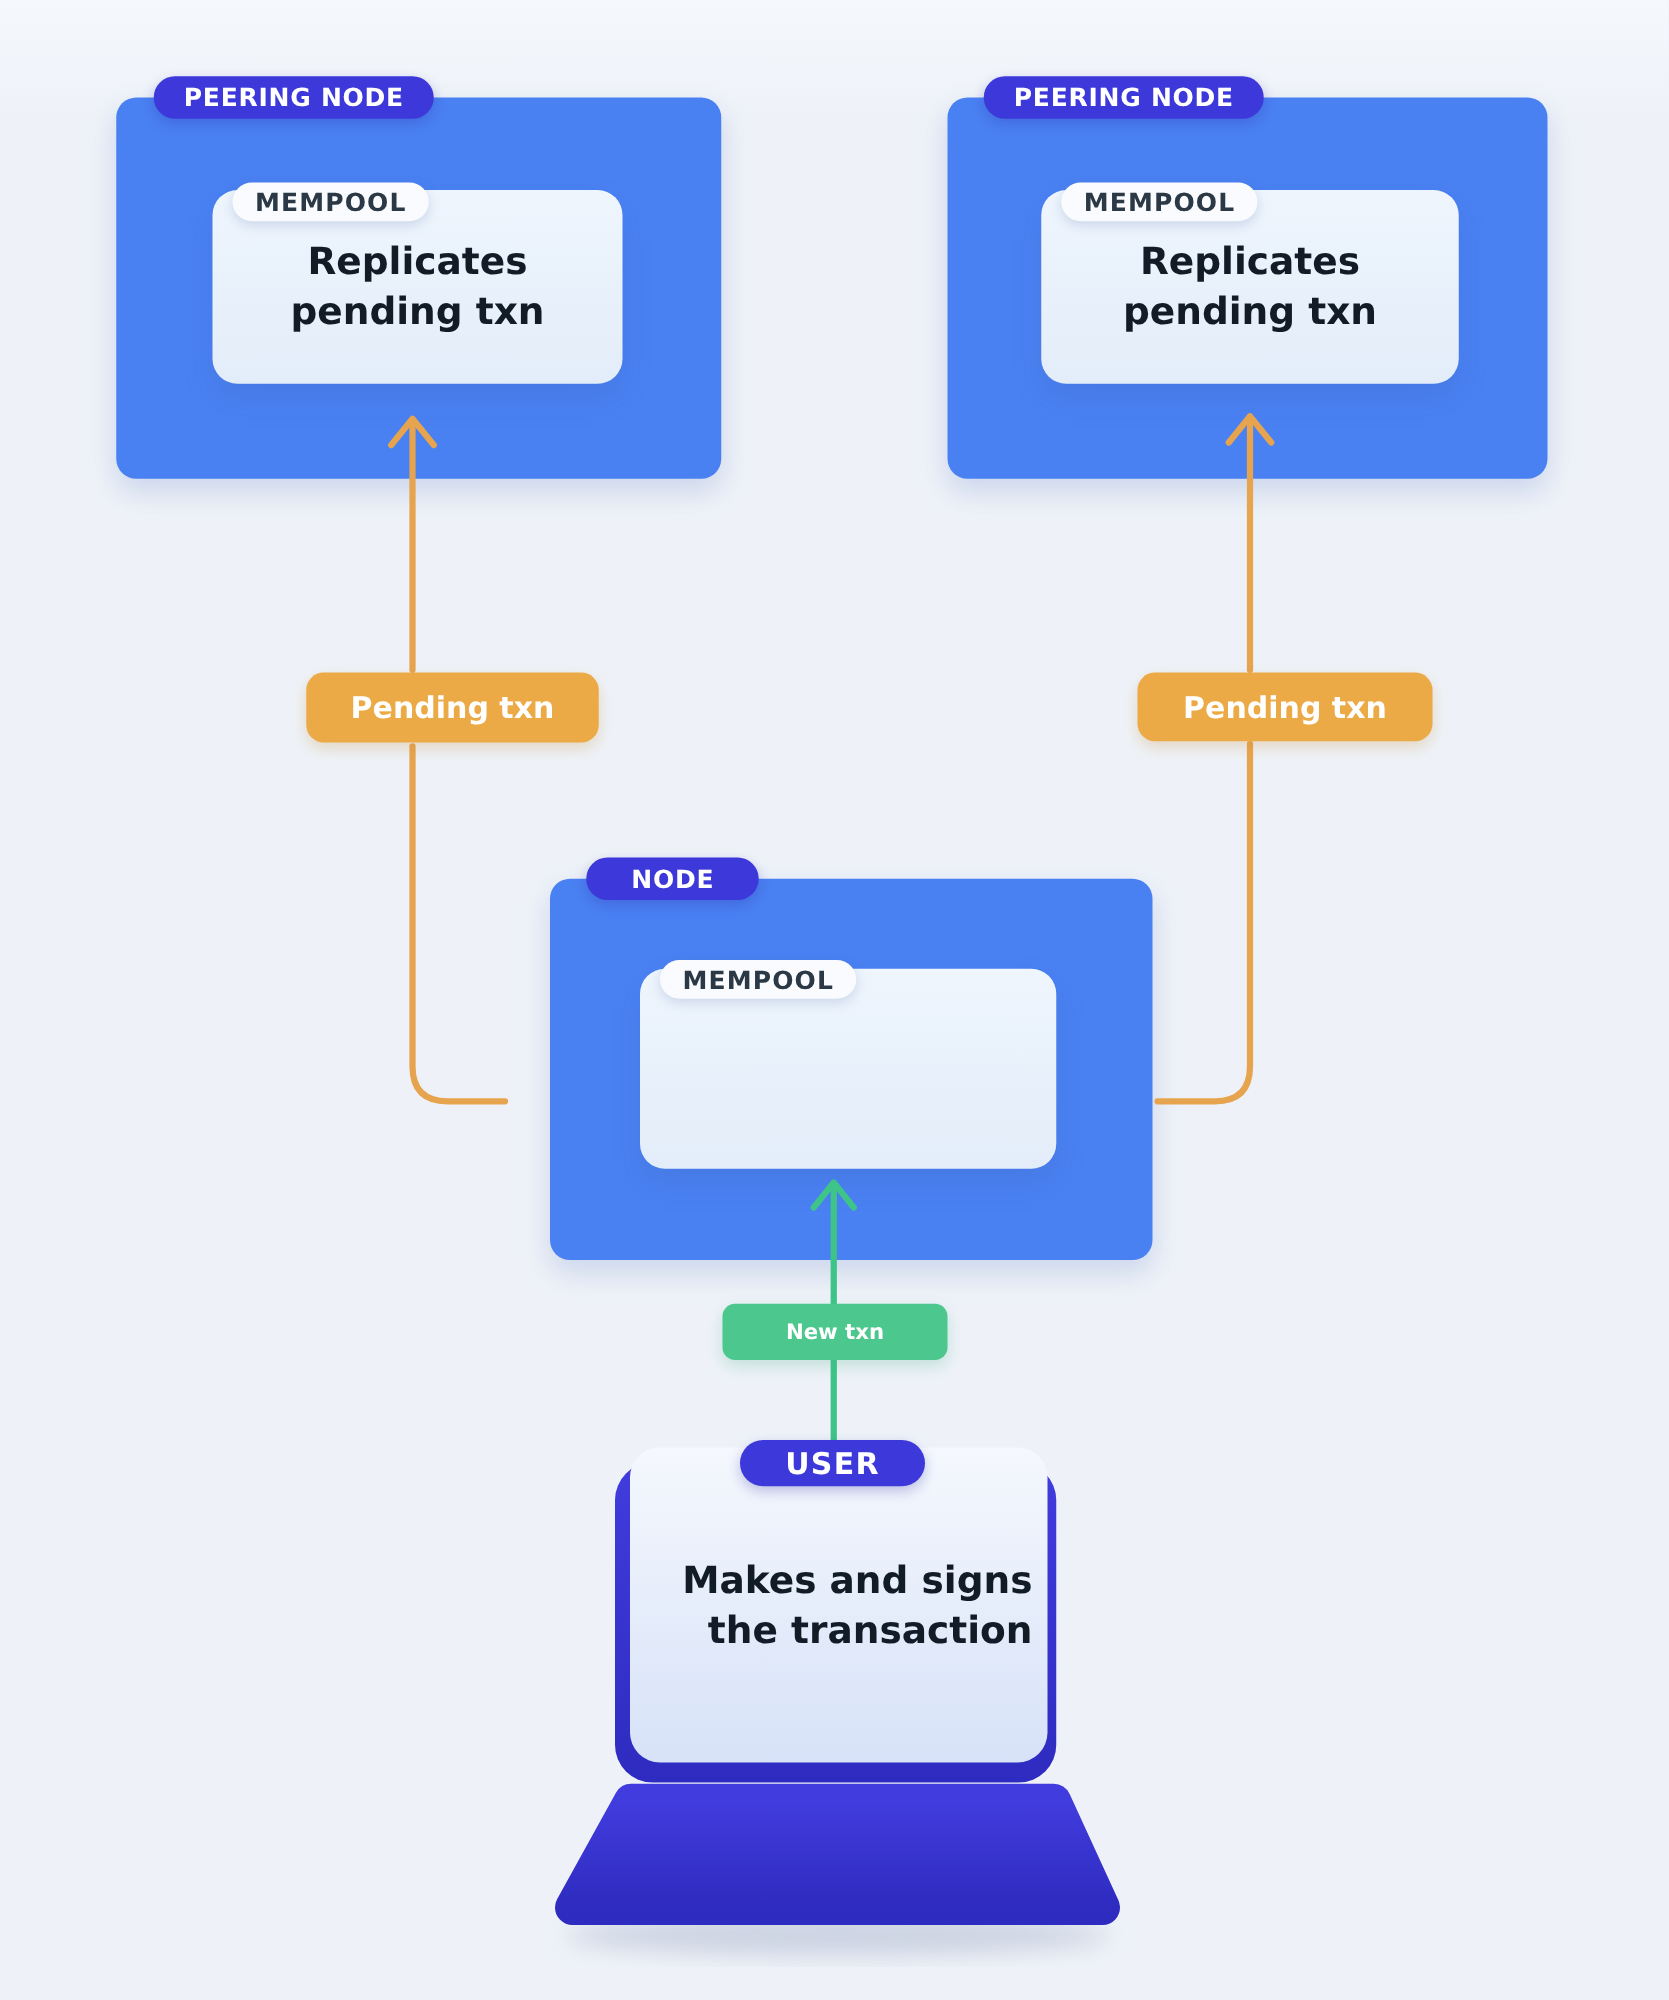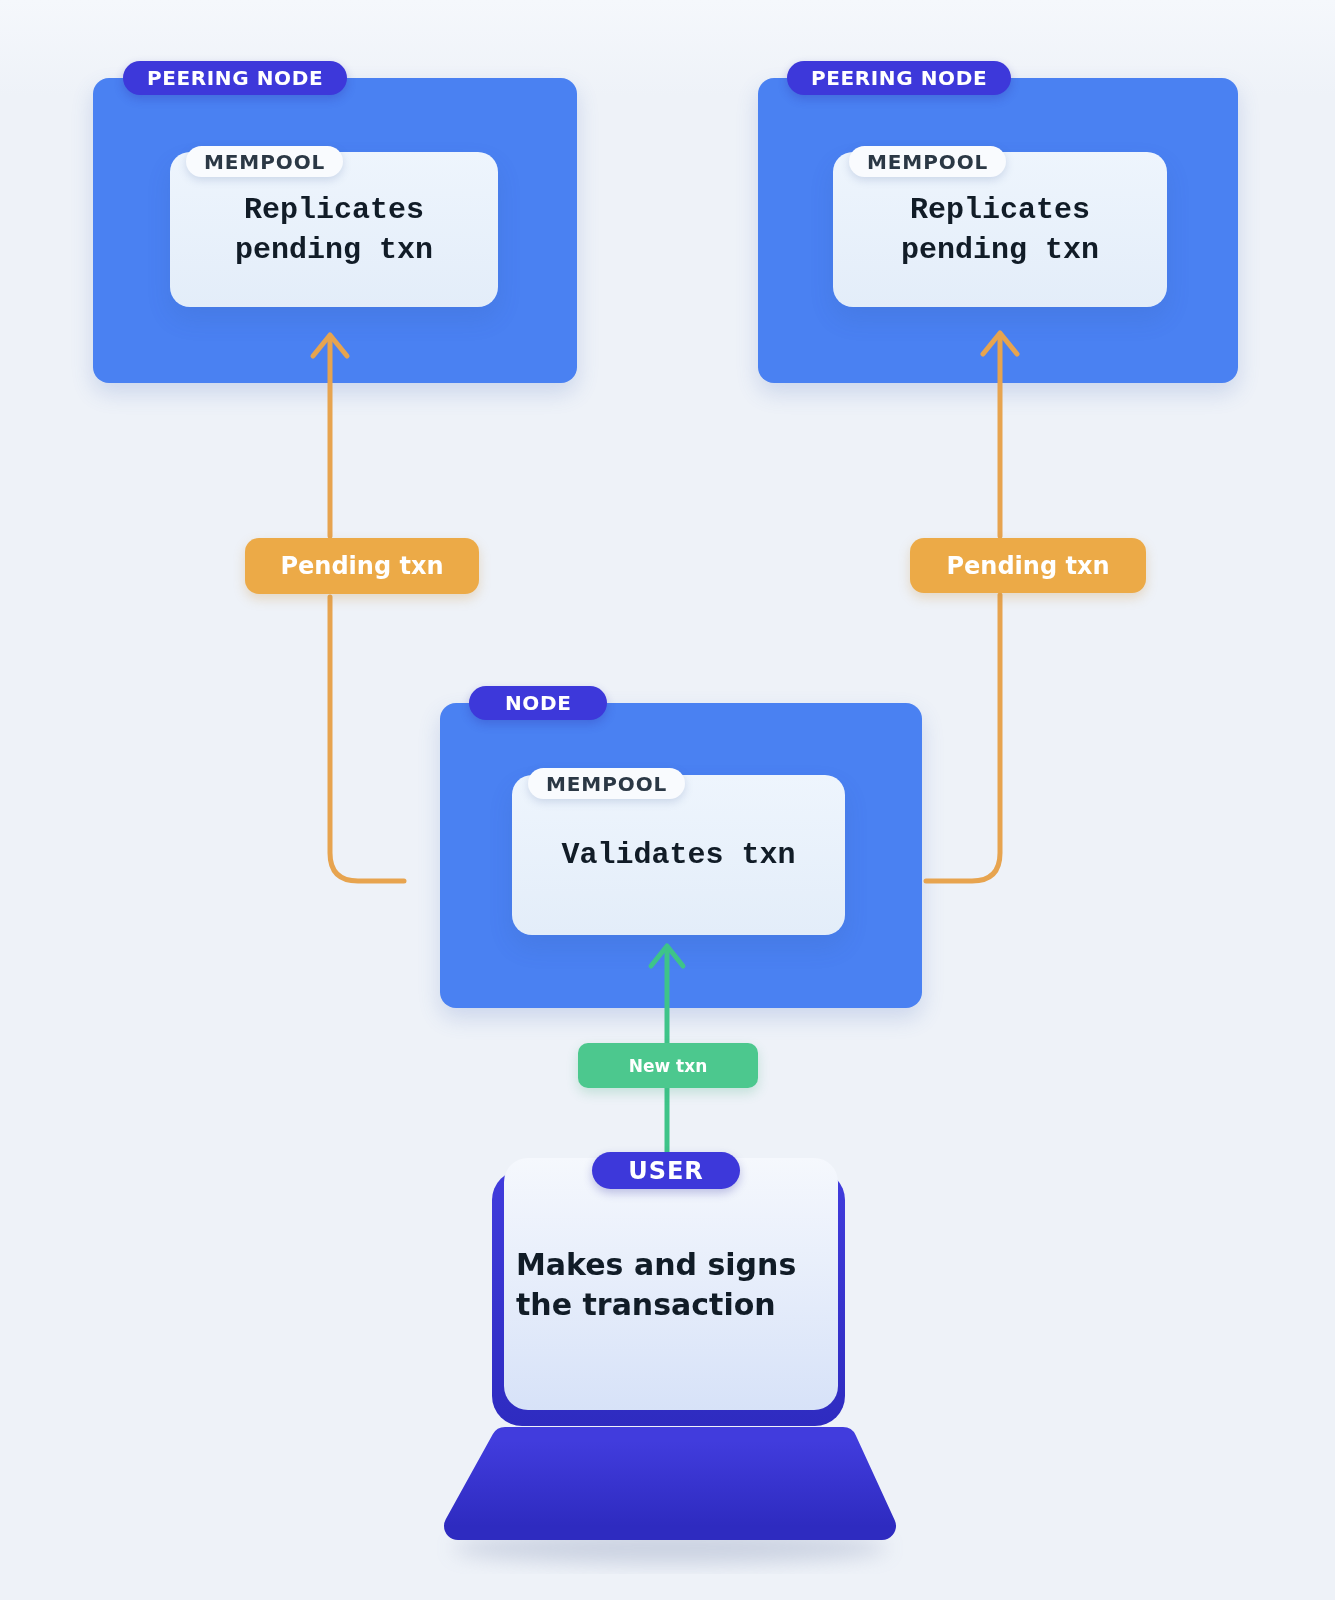--- a/index.html
+++ b/index.html
@@ -95,36 +95,36 @@
     border-radius:10px;font-size:17px;
     box-shadow:0 5px 12px rgba(60,170,120,.24);
   }
   .laptop-svg{position:absolute;left:410px;top:1110px;width:520px;height:480px;z-index:1;}
   .stop-laptop-top{stop-color:var(--laptop-top,#413cdd);}
   .stop-laptop-bottom{stop-color:var(--laptop-bottom,#2e2bc0);}
   .stop-screen-top{stop-color:var(--screen-top,#f5f8fd);}
   .stop-screen-bottom{stop-color:var(--screen-bottom,#d7e2f8);}
   .screen-text{
     position:absolute;left:504px;top:1170px;width:334px;height:230px;
-    display:flex;align-items:center;justify-content:center;text-align:left;
+    display:flex;align-items:center;justify-content:center;text-align:right;
     color:var(--panel-text,#111c27);
     font-weight:bold;font-size:30px;line-height:40px;
     z-index:2;
   }
   .screen-text span{display:block;width:310px;}
   .user-badge{
     position:absolute;left:592px;top:1152px;width:148px;height:37px;
     display:flex;align-items:center;justify-content:center;
     background:var(--badge-indigo,#3d38da);
     color:#fff;font-weight:bold;font-size:24px;letter-spacing:1px;
     border-radius:19px;
     box-shadow:0 4px 10px rgba(45,45,165,.28);
     z-index:4;white-space:nowrap;
   }
-  .width-260{width:260px;font-family:Liberation Mono, monospace;}
+  .width-260{width:260px;}
 </style>
 </head>
 <body>
 
 <div class="canvas">
 
   <section class="node-box" style="left:93px;top:78px;width:484px;height:305px">
     <div class="badge-indigo" style="left:30px;top:-17px;padding:0 24px;">PEERING NODE</div>
     <div class="panel" style="left:77px;top:74px;width:328px;height:155px;">
       <div class="mempool" style="left:16px;top:-6px;">MEMPOOL</div>
@@ -137,21 +137,20 @@
     <div class="panel" style="left:75px;top:74px;width:334px;height:155px;">
       <div class="mempool" style="left:16px;top:-6px;">MEMPOOL</div>
       <span class="panel-text width-260">Replicates pending txn</span>
     </div>
   </section>
 
   <section class="node-box" style="left:440px;top:703px;width:482px;height:305px">
     <div class="badge-indigo" style="left:29px;top:-17px;padding:0 36px;">NODE</div>
     <div class="panel" style="left:72px;top:72px;width:333px;height:160px;">
       <div class="mempool" style="left:16px;top:-7px;">MEMPOOL</div>
-      <span class="panel-text width-260">Validates txn</span>
     </div>
   </section>
 
   <svg class="arrows" viewBox="0 0 1335 1600">
     <path class="arrow-orange" d="M330 536 L330 340"></path>
     <path class="arrow-orange" d="M313 356 L330 335 L347 356"></path>
     <path class="arrow-orange" d="M330 597 L330 853 Q330 881 358 881 L404 881"></path>
 
     <path class="arrow-orange" d="M1000 536 L1000 338"></path>
     <path class="arrow-orange" d="M983 354 L1000 333 L1017 354"></path>

